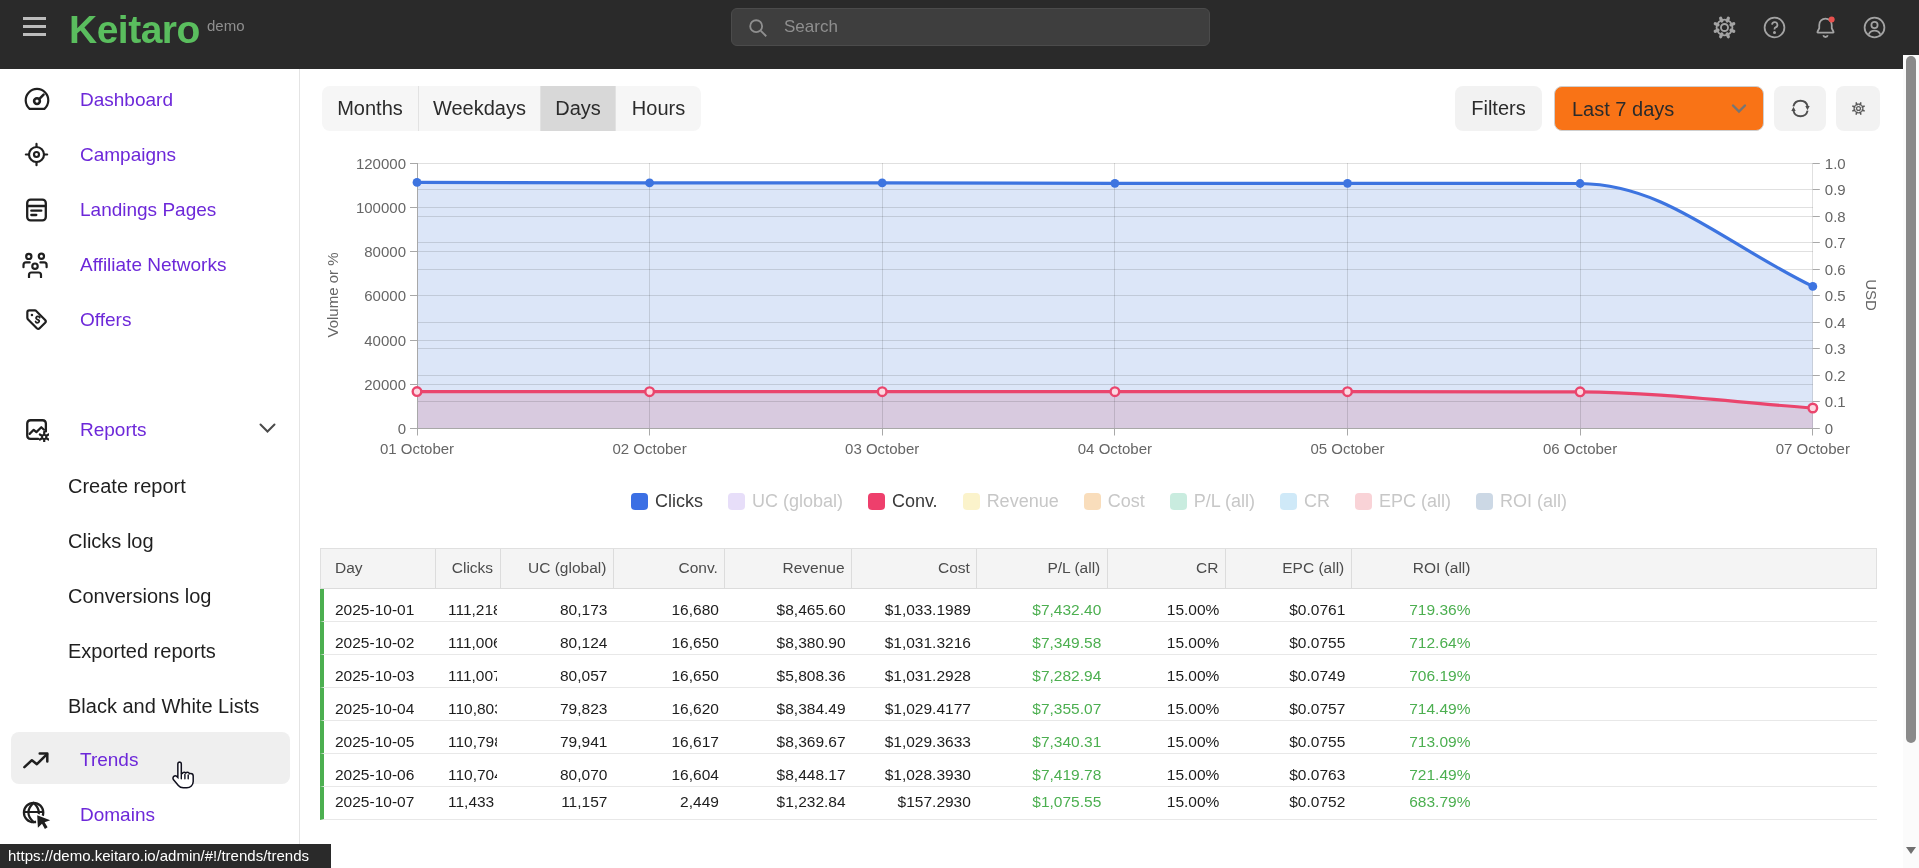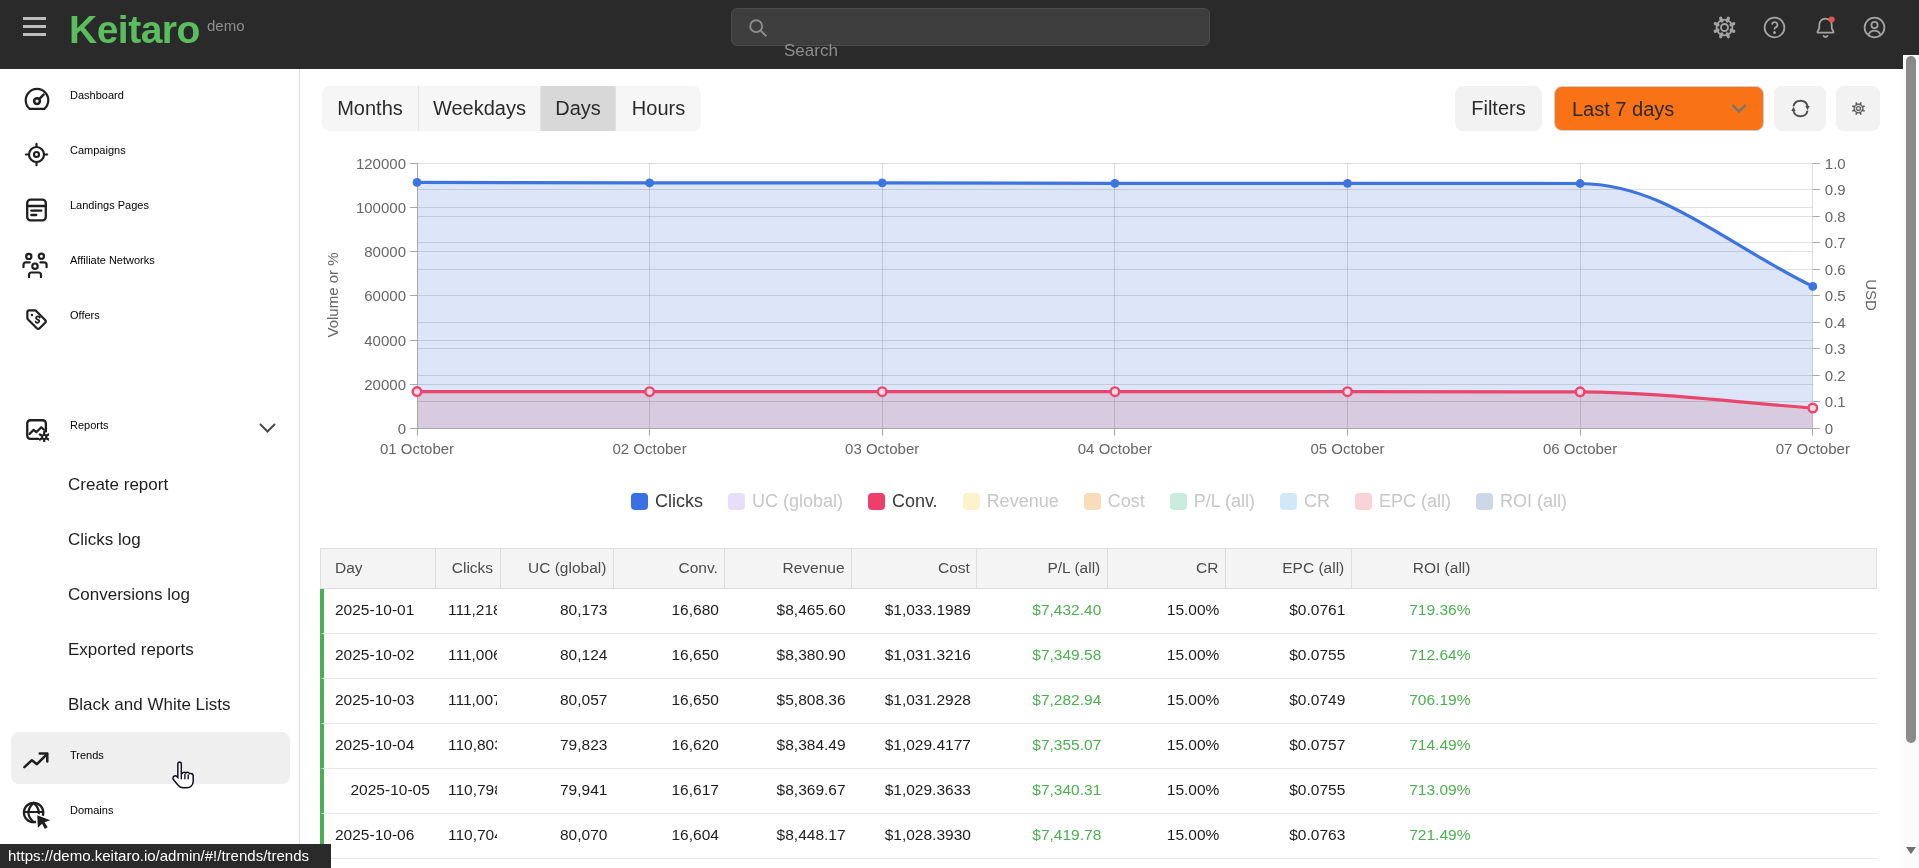--- a/index.html
+++ b/index.html
@@ -7,29 +7,29 @@
   font-family:"Liberation Sans", sans-serif; position:relative; }
 
 
 #hdr { position:absolute; left:0; top:0; width:1919px; height:69px; background:#2a2a2a; z-index:20; }
 #burger { position:absolute; left:23px; top:17px; width:23px; height:21px; }
 #burger div { height:3.4px; background:#bcbcbc; margin-bottom:4.6px; }
 #logo { position:absolute; left:69px; top:8px; font-size:39px; font-weight:800; color:#5abe5e; letter-spacing:-0.5px; }
 #demo { position:absolute; left:207px; top:17px; font-size:15px; color:#8f8f8f; }
 #search { position:absolute; left:731px; top:8px; width:479px; height:38px; background:#3e3e3e; border:1px solid #4b4b4b; border-radius:6px; }
 #search svg { position:absolute; left:15px; top:8px; }
-#search span { position:absolute; left:52px; top:8px; font-size:17px; color:#8f8f8f;margin-top:24px; }
+#search span { position:absolute; left:52px; top:8px; font-size:17px; color:#8f8f8f; }
 .hico { position:absolute; top:15px; }
 
 
 #side { position:absolute; left:0; top:55px; width:300px; height:813px; background:#fff; border-right:1px solid #e4e4e4; z-index:10; }
 .mi { position:absolute; left:0; width:300px; height:55px; }
 .mi svg { position:absolute; left:24px; top:15px; }
-.mi .t { position:absolute; left:70px; top:17px; font-size:11px; color:#000000; }
-.smi { position:absolute; left:68px; font-size:17px; color:#1f1f1f; }
+.mi .t { position:absolute; left:80px; top:17px; font-size:19px; color:#6d28d9; }
+.smi { position:absolute; left:68px; font-size:20px; color:#1f1f1f; }
 #trendshl { position:absolute; left:11px; top:677px; width:279px; height:52px; background:#efefef; border-radius:8px; }
 
 
 #tabs { position:absolute; left:322px; top:86px; height:45px; background:#f6f6f6; border-radius:8px; display:flex; overflow:hidden; }
 #tabs .tab { height:45px; display:flex; align-items:center; justify-content:center; font-size:20px; color:#2b2b2b; border-right:1px solid #e2e2e2; }
 #tabs .tab:last-child { border-right:none; }
 #tabs .sel { background:#d8d8d8; }
 .btn { position:absolute; top:86px; height:45px; background:#f2f2f2; border-radius:8px; display:flex; align-items:center; justify-content:center; font-size:20px; color:#2b2b2b; }
 #drop { position:absolute; left:1554px; top:86px; width:210px; height:45px; background:#f97316; border:1px solid #cfcfcf; border-radius:8px; font-size:20px; color:#2b2b2b; }
 
@@ -39,21 +39,21 @@
 .sw { width:17px; height:17px; border-radius:4px; margin-right:7px; }
 .li span { font-size:18px; }
 .lg { color:#c7c7c7; }
 .ld { color:#3a3a3a; }
 
 
 #tbl { position:absolute; left:320px; top:548px; width:1557px; }
 .hrow { display:flex; height:40.5px; background:#f4f4f4; border:1px solid #e0e0e0; border-bottom:1px solid #dcdcdc; }
 .hc { font-size:15.5px; color:#4c4c4c; text-align:right; padding:10px 6.5px 0 0; border-right:1px solid #dcdcdc; height:100%; }
 .hc:last-child { border-right:none; }
-.trow { display:flex; height:45px; border-left:4px solid #4caf50; border-bottom:1px solid #e8e8e8; background:#fff; }
+.trow { display:flex; height:33px; border-left:4px solid #4caf50; border-bottom:1px solid #e8e8e8; background:#fff; }
 .tc { font-size:15.5px; color:#1d1d1d; text-align:right; padding:12px 6.5px 0 0; white-space:nowrap; }
 .green { color:#4caf50; }
 .r7 .tc { padding-top:6.5px !important; }
 
 
 #sbtrack { position:absolute; right:0; top:55px; width:16px; height:813px; background:#fbfbfb; z-index:30; }
 #sbthumb { position:absolute; right:3px; top:1px; width:10px; height:687px; background:#8a8a8a; border-radius:5px; }
 
 
 #status { position:absolute; left:0; top:844px; width:331px; height:24px; background:#2a2a2a; color:#fff; font-size:15px; padding:3px 0 0 8px; z-index:40; }
@@ -440,21 +440,21 @@
   <div class="tc" style="width:111.5px">16,620</div>
   <div class="tc" style="width:126.7px">$8,384.49</div>
   <div class="tc" style="width:125.3px">$1,029.4177</div>
   <div class="tc green" style="width:130.4px">$7,355.07</div>
   <div class="tc" style="width:118.1px">15.00%</div>
   <div class="tc" style="width:125.9px">$0.0757</div>
   <div class="tc green" style="width:125.2px">714.49%</div>
   <div class="tc" style="flex:1"></div>
 </div>
 <div class="trow">
-  <div class="tc" style="width:112.3px;text-align:right;padding-left:11px">2025-10-05</div>
+  <div class="tc" style="width:112.3px;text-align:left;padding-left:11px">2025-10-05</div>
   <div class="tc" style="width:64.3px;padding:12px 0 0 11.7px">
         <div style="width:48.8px;overflow:hidden;text-align:left;white-space:nowrap">110,798</div>
       </div>
   <div class="tc" style="width:113.3px">79,941</div>
   <div class="tc" style="width:111.5px">16,617</div>
   <div class="tc" style="width:126.7px">$8,369.67</div>
   <div class="tc" style="width:125.3px">$1,029.3633</div>
   <div class="tc green" style="width:130.4px">$7,340.31</div>
   <div class="tc" style="width:118.1px">15.00%</div>
   <div class="tc" style="width:125.9px">$0.0755</div>

